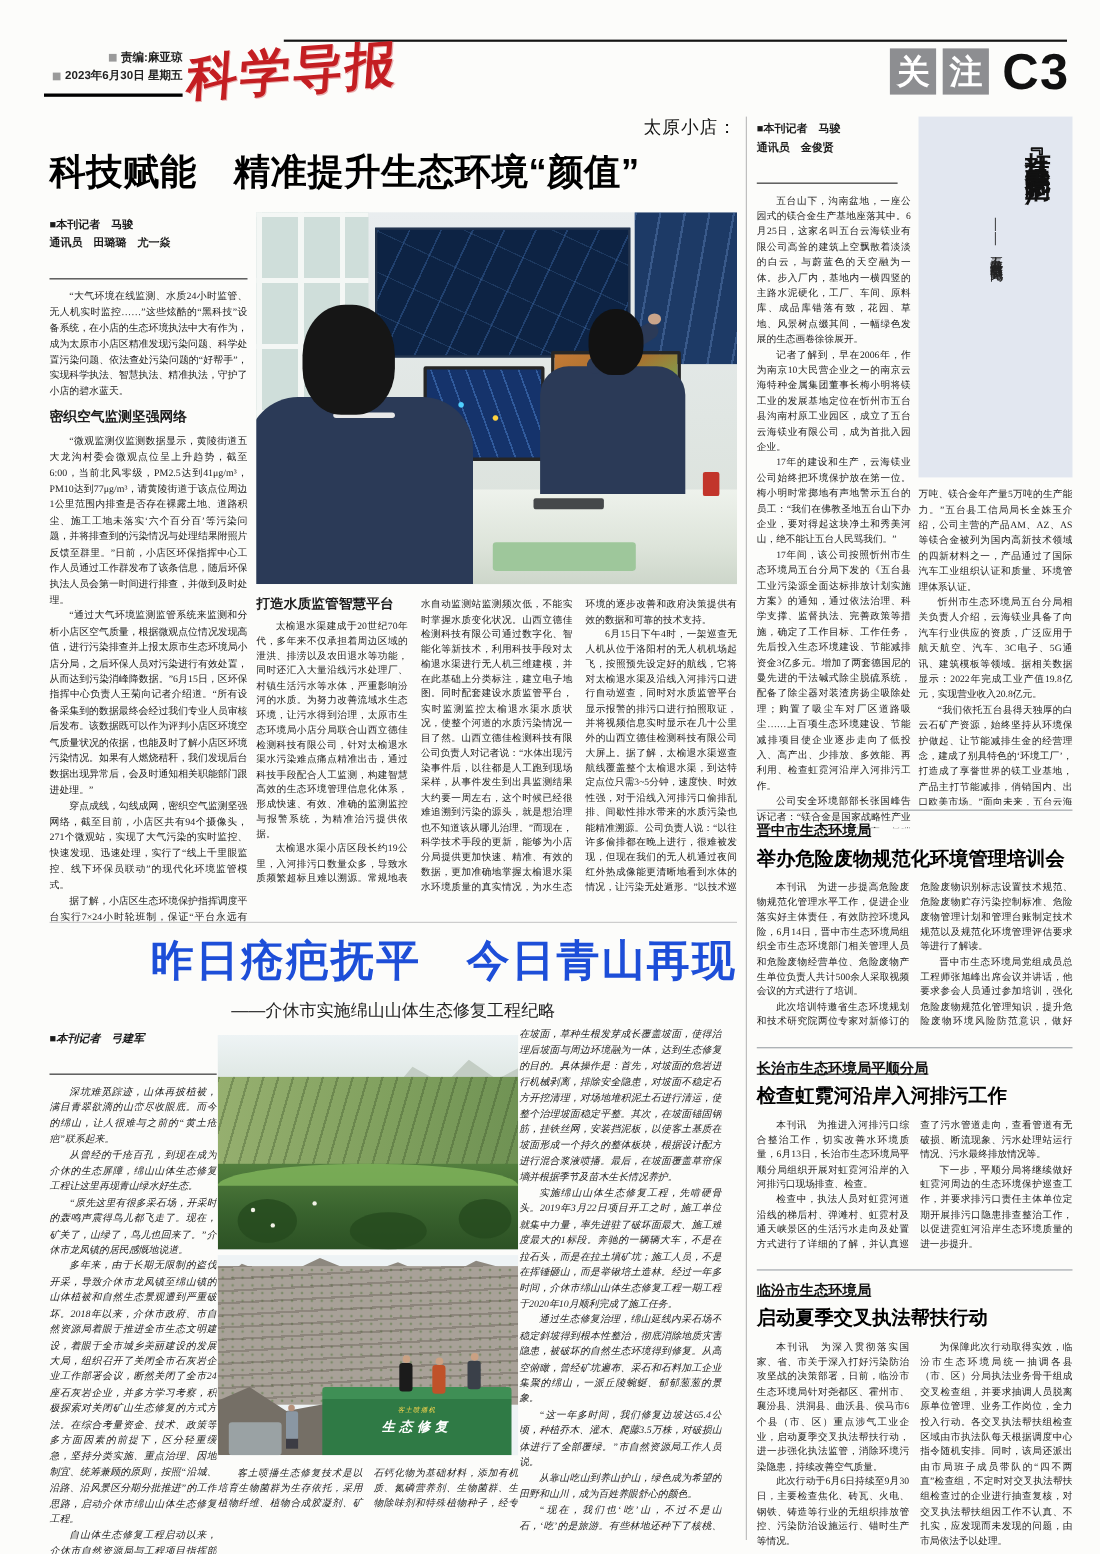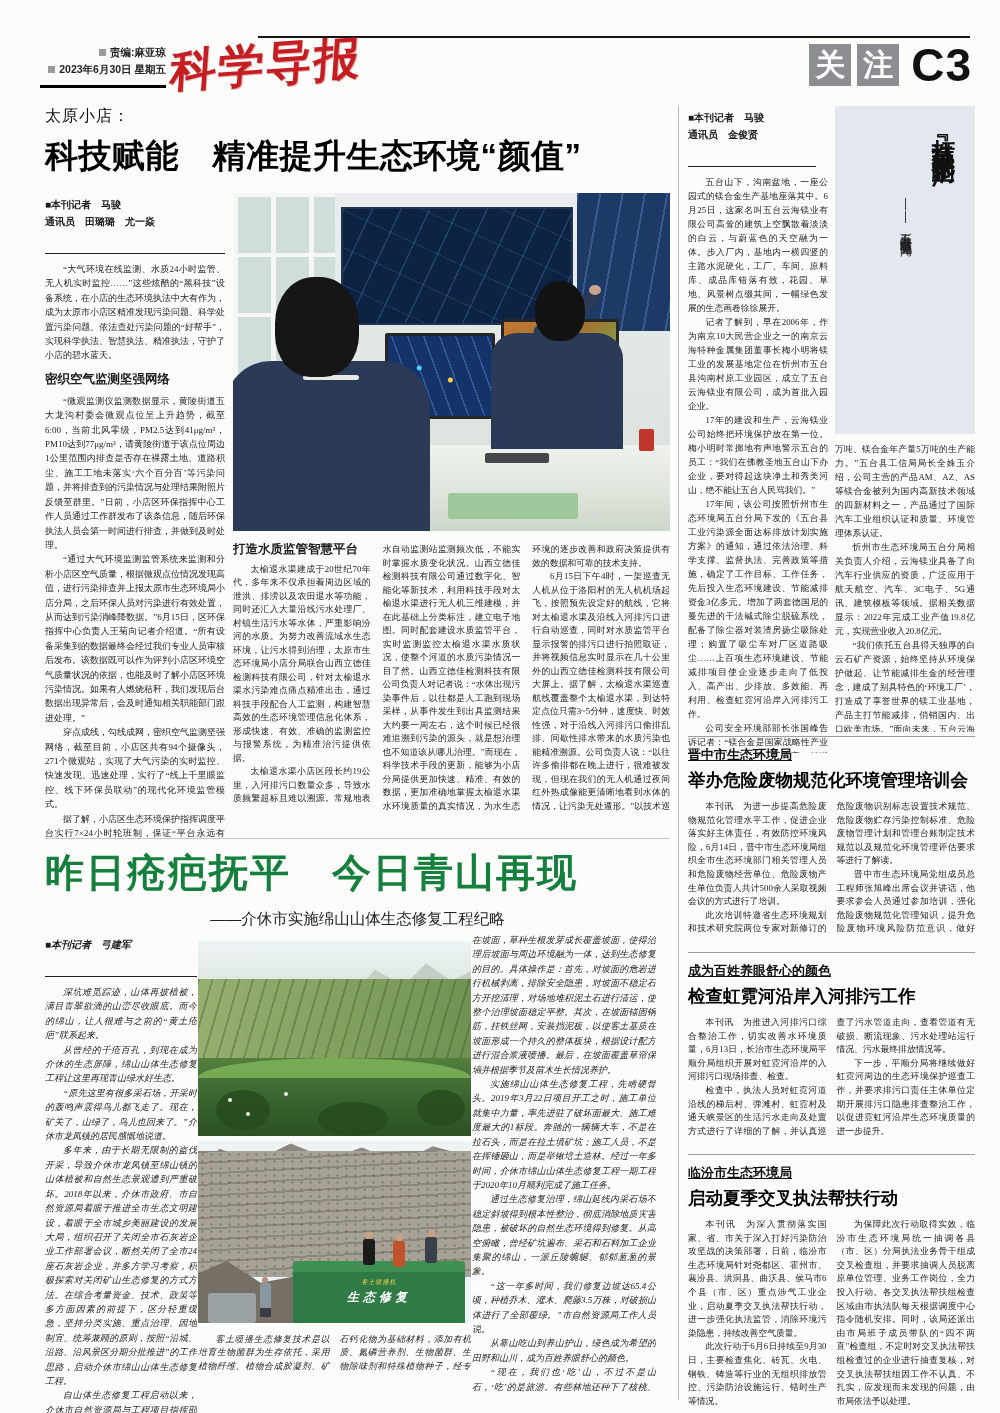--- a/index.html
+++ b/index.html
@@ -18,21 +18,21 @@
   .sec-box{width:42px;height:42px;background:#8d8e91;color:#fff;font-family:"Liberation Sans",sans-serif;
            font-weight:bold;font-size:30px;display:flex;align-items:center;justify-content:center;}
   .page-no{font-family:"Liberation Sans",sans-serif;font-weight:bold;font-size:46px;color:#111;margin-left:6px;letter-spacing:1px;}
   
   .p{font-size:9px;line-height:14.4px;text-align:justify;text-indent:2em;margin:0;}
   .subhead{font-family:"Liberation Sans",sans-serif;font-weight:bold;font-size:12.5px;margin:8px 0 6px;text-indent:0;}
   .byline{font-family:"Liberation Sans",sans-serif;font-weight:bold;font-size:10px;line-height:17px;
           border-bottom:1.5px solid #222;padding:3px 0 23px;margin-bottom:8px;}
   
   .main-art{position:absolute;left:45px;top:106px;width:625px;}
-  .kicker{font-family:"Liberation Sans",sans-serif;font-size:16px;color:#111;letter-spacing:1px;}
+  .kicker{font-family:"Liberation Sans",sans-serif;font-size:16px;color:#111;letter-spacing:1px;text-align:right;}
   .main-headline{font-family:"Liberation Sans",sans-serif;font-weight:bold;font-size:33px;color:#000;
                  letter-spacing:.5px;margin:7px 0 14px;white-space:nowrap;}
   .main-row{display:flex;gap:8px;}
   .main-col1{width:180px;flex:0 0 auto;}
   .main-col1 .text{height:576px;overflow:hidden;}
   .main-right{width:437px;flex:0 0 auto;}
   .flow3{margin-top:12px;height:272px;overflow:hidden;column-count:3;column-gap:12px;column-fill:auto;
          font-size:8.8px;line-height:13.5px;}
   .flow3 .p{font-size:8.8px;line-height:13.5px;}
   .flow3 .subhead{margin-top:0;}
@@ -67,21 +67,21 @@
   .p1-bodyB{position:absolute;left:258px;top:140px;width:132px;height:116px;background:#2b3a57;border-radius:26px 26px 0 0;}
   .p1-armB{position:absolute;left:296px;top:116px;width:74px;height:15px;background:#2b3a57;border-radius:8px;
            transform:rotate(-32deg);}
   .p1-handB{position:absolute;left:356px;top:92px;width:12px;height:10px;background:#caa58b;border-radius:50%;}
   
   .sep-main{position:absolute;left:45px;top:838px;width:625px;height:1px;background:#c8c8c8;}
   .v-rule{position:absolute;left:678px;top:106px;width:1px;height:1294px;background:#b9b9b9;}
   
   .mid-art{position:absolute;left:45px;top:846px;width:625px;}
   .mid-headline{font-family:"Liberation Serif",serif;font-weight:bold;font-size:39px;letter-spacing:2px;
-                text-align:left;white-space:nowrap;color:#15803d;}
+                text-align:right;white-space:nowrap;color:#1d4ed8;}
   .mid-subtitle{font-family:"Liberation Sans",sans-serif;font-size:15.5px;text-align:center;margin-top:9px;color:#222;}
   .mid-row{display:flex;gap:1px;margin-top:3px;font-style:italic;}
   .mid-col1{width:152px;flex:0 0 auto;}
   .mid-col1 .byline{border-bottom:1.5px solid #222;}
   .mid-col1 .text{height:428px;overflow:hidden;}
   .mid-photos{width:273px;flex:0 0 auto;padding-top:8px;}
   .mid-colr{width:184px;flex:0 0 auto;}
   .mid-colr .text{height:462px;overflow:hidden;}
   .under-photos{margin-top:10px;column-count:2;column-gap:10px;column-fill:auto;height:50px;overflow:hidden;}
   .under-photos .p{font-size:8.8px;line-height:13.4px;}
@@ -320,21 +320,21 @@
       <div class="brief-headline">举办危险废物规范化环境管理培训会</div>
       <div class="brief-body">
         <p class="p">本刊讯　为进一步提高危险废物规范化管理水平工作，促进企业落实好主体责任，有效防控环境风险，6月14日，晋中市生态环境局组织全市生态环境部门相关管理人员和危险废物经营单位、危险废物产生单位负责人共计500余人采取视频会议的方式进行了培训。</p>
         <p class="p">此次培训特邀省生态环境规划和技术研究院两位专家对新修订的危险废物识别标志设置技术规范、危险废物贮存污染控制标准、危险废物管理计划和管理台账制定技术规范以及规范化环境管理评估要求等进行了解读。</p>
         <p class="p">晋中市生态环境局党组成员总工程师张旭峰出席会议并讲话，他要求参会人员通过参加培训，强化危险废物规范化管理知识，提升危险废物环境风险防范意识，做好2023年危险废物规范化环境管理评估工作，推动全市危险废物管理工作再上新台阶。</p>
 
       </div>
     </div>
 
     <div class="brief b2">
-      <div class="brief-kicker">成为百姓养眼舒心的颜色</div>
+      <div class="brief-kicker">长治市生态环境局平顺分局</div>
       <div class="brief-headline">检查虹霓河沿岸入河排污工作</div>
       <div class="brief-body">
         <p class="p">本刊讯　为推进入河排污口综合整治工作，切实改善水环境质量，6月13日，长治市生态环境局平顺分局组织开展对虹霓河沿岸的入河排污口现场排查、检查。</p>
         <p class="p">检查中，执法人员对虹霓河道沿线的梯后村、弹滩村、虹霓村及通天峡景区的生活污水走向及处置方式进行了详细的了解，并认真巡查了污水管道走向，查看管道有无破损、断流现象、污水处理站运行情况、污水最终排放情况等。</p>
         <p class="p">下一步，平顺分局将继续做好虹霓河周边的生态环境保护巡查工作，并要求排污口责任主体单位定期开展排污口隐患排查整治工作，以促进霓虹河沿岸生态环境质量的进一步提升。</p>
 
       </div>
     </div>
 
     <div class="brief b3">

